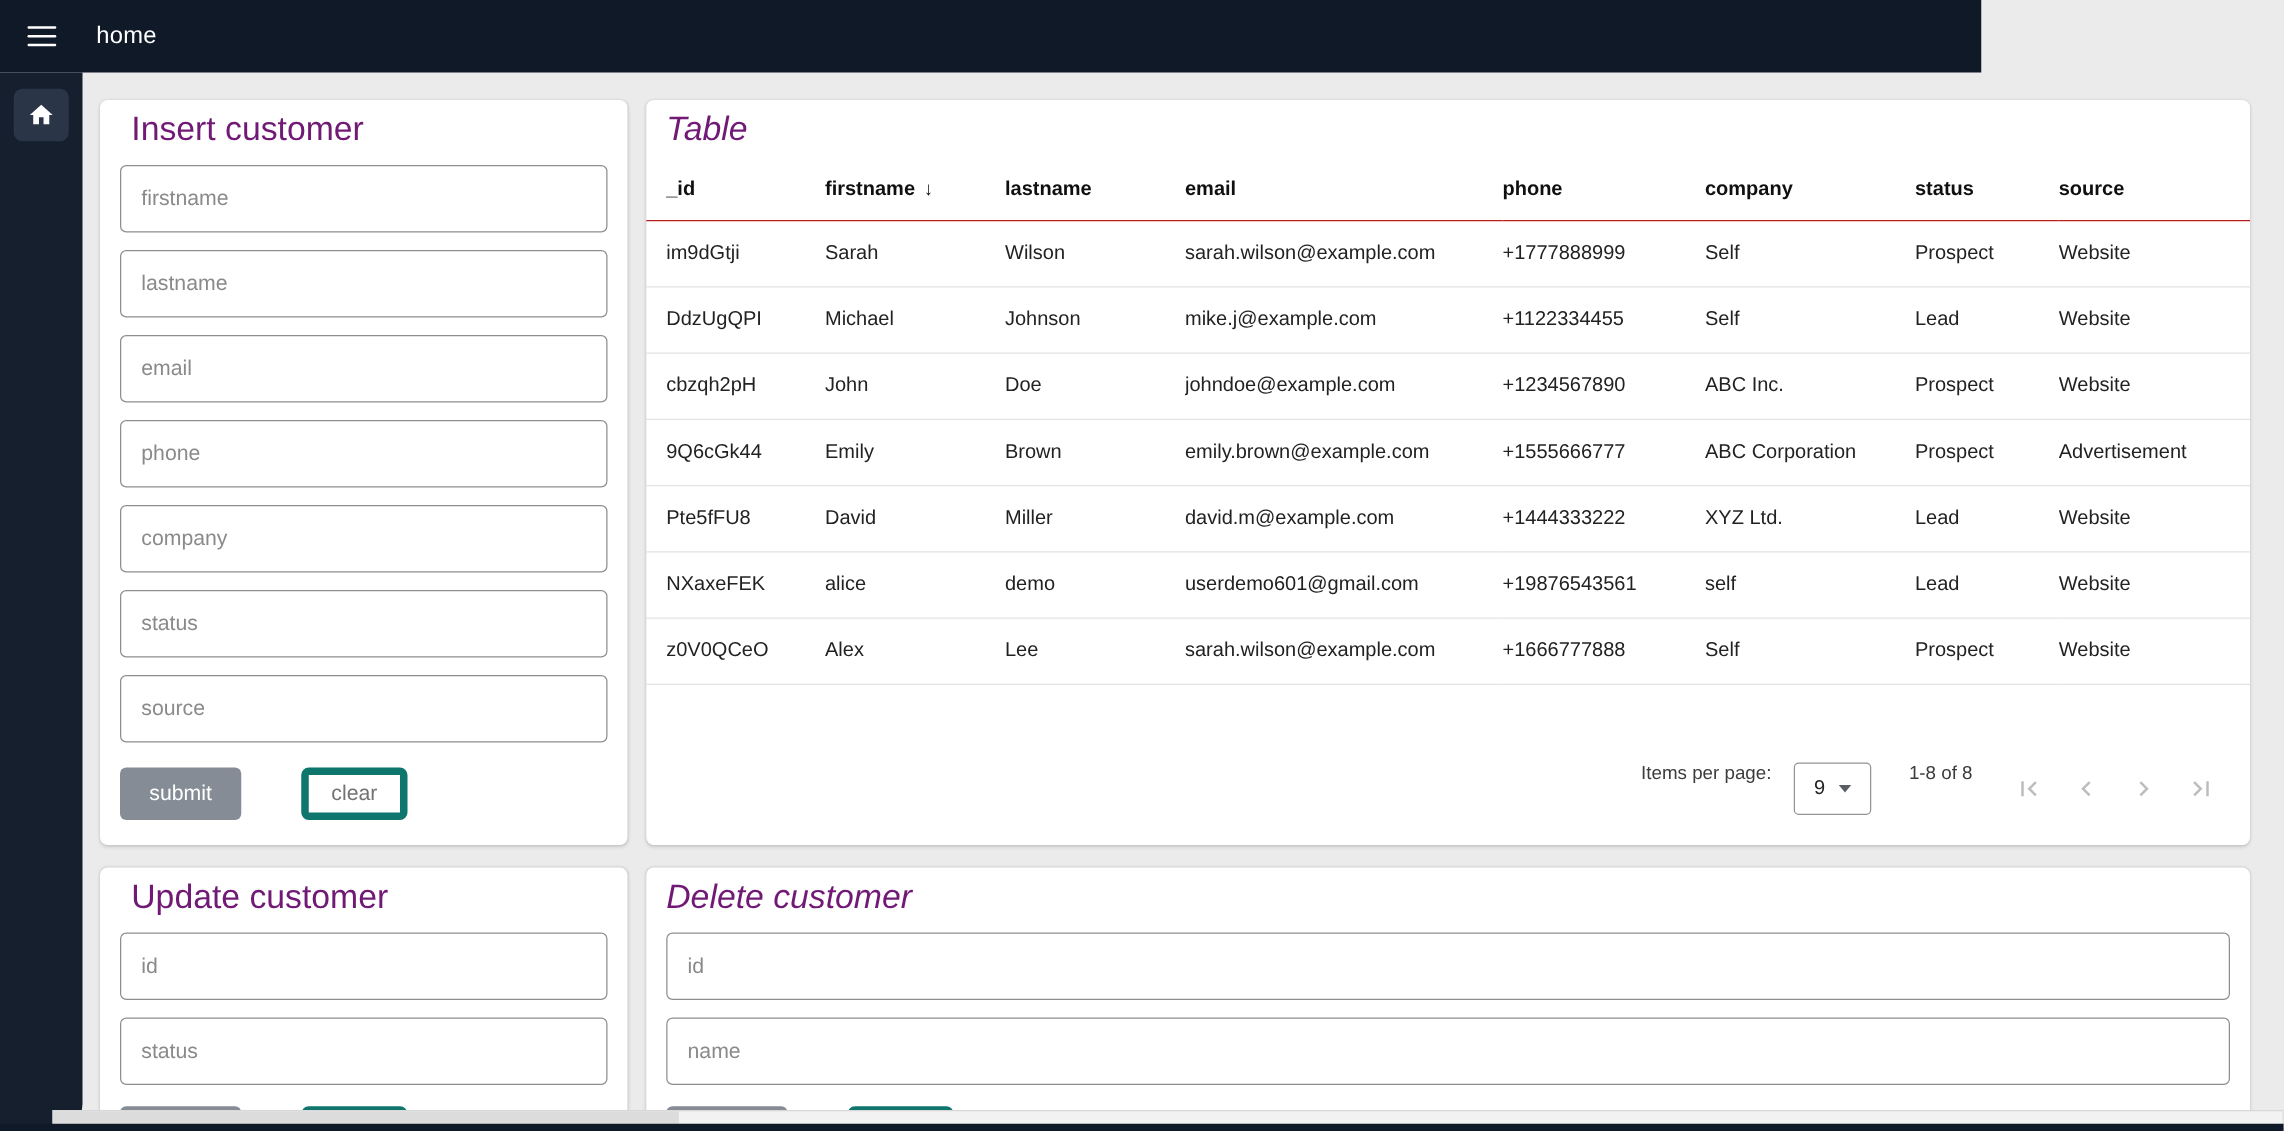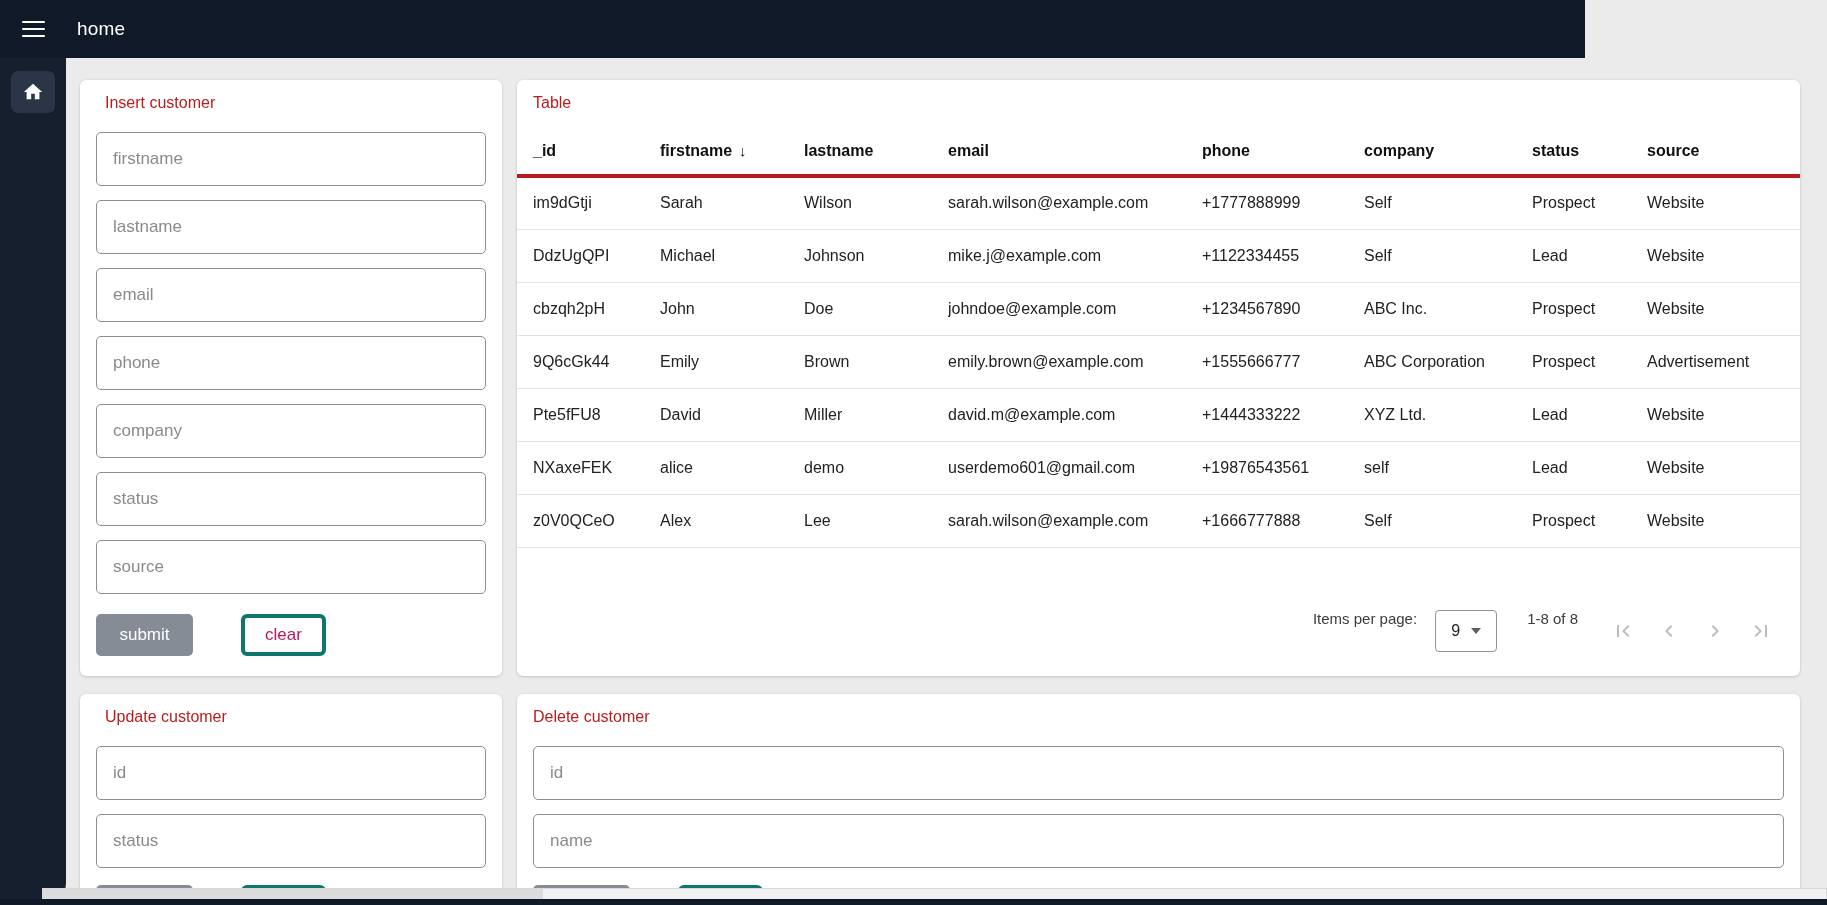--- a/index.html
+++ b/index.html
@@ -37,49 +37,49 @@
     display:flex;align-items:center;justify-content:center;
     width:44px;height:42px;margin:13px auto 0;border:none;cursor:pointer;
     background:var(--sidebar-button-bg);border-radius:7px;
   }
   
   .main{position:absolute;left:66px;top:58px;width:1761px;height:847px;background:var(--page-bg);overflow:hidden;}
   .card{
     position:absolute;background:var(--card-bg);border-radius:6px;
     box-shadow:0 1px 3px rgba(0,0,0,.15),0 0 2px rgba(0,0,0,.08);
   }
-  .card h2{font-size:16px;font-weight:400;color:#b91c1c;margin:10px 0 0 25px;line-height:26px;}
-  #table-card h2,#delete-card h2{margin-left:16px;}
+  .card h2{font-size:27px;font-weight:400;color:#701a75;margin:10px 0 0 25px;line-height:26px;}
+  #table-card h2,#delete-card h2{margin-left:16px;font-style:italic;}
   .fields{margin:16px 16px 0 16px;}
   .fields input{
     display:block;width:100%;height:54px;margin-bottom:14px;
     border:1px solid #8e8e8e;border-radius:5px;background:#fff;
     padding:0 16px;font-size:17px;color:#222;font-family:inherit;
   }
   .fields input::placeholder{color:#8a8a8a;}
   .btn-row{margin:17px 16px 0 16px;display:flex;align-items:center;gap:32px;}
   .btn-submit{
     width:97px;height:42px;border:none;border-radius:5px;cursor:pointer;
     background:var(--submit-button-bg);color:#ffffff;font-size:17px;font-family:inherit;
   }
   .btn-clear{
     width:85px;height:42px;margin-left:16px;cursor:pointer;
-    background:#ffffff;border:4px solid #0f766e;border-radius:6px;
-    color:#be185d;font-size:17px;font-family:inherit;
+    background:#ffffff;border:6px solid #0f766e;border-radius:6px;
+    color:#737373;font-size:17px;font-family:inherit;
   }
   #insert-card{left:14px;top:22px;width:422px;height:596px;}
   #insert-card .btn-row{margin-top:20px;}
   #table-card{left:451px;top:22px;width:1283px;height:596px;}
   #update-card{left:14px;top:636px;width:422px;height:300px;}
   #delete-card{left:451px;top:636px;width:1283px;height:300px;}
   
   table{width:100%;border-collapse:collapse;table-layout:fixed;margin-top:12px;}
   th{
     text-align:left;font-size:16px;font-weight:bold;color:#101010;
-    height:48px;padding:0;border-bottom:4px solid #b91c1c;cursor:pointer;white-space:nowrap;
+    height:48px;padding:0;border-bottom:1px solid #b91c1c;cursor:pointer;white-space:nowrap;
   }
   td{
     font-size:16px;color:#222;height:53px;padding:0;
     border-bottom:1px solid var(--row-divider);white-space:nowrap;overflow:hidden;
   }
   th:first-child,td:first-child{padding-left:16px;}
   .sort-arrow{font-size:15px;font-weight:600;color:#111;margin-left:7px;}
   
   .paginator{
     position:absolute;right:16px;bottom:24px;display:flex;

